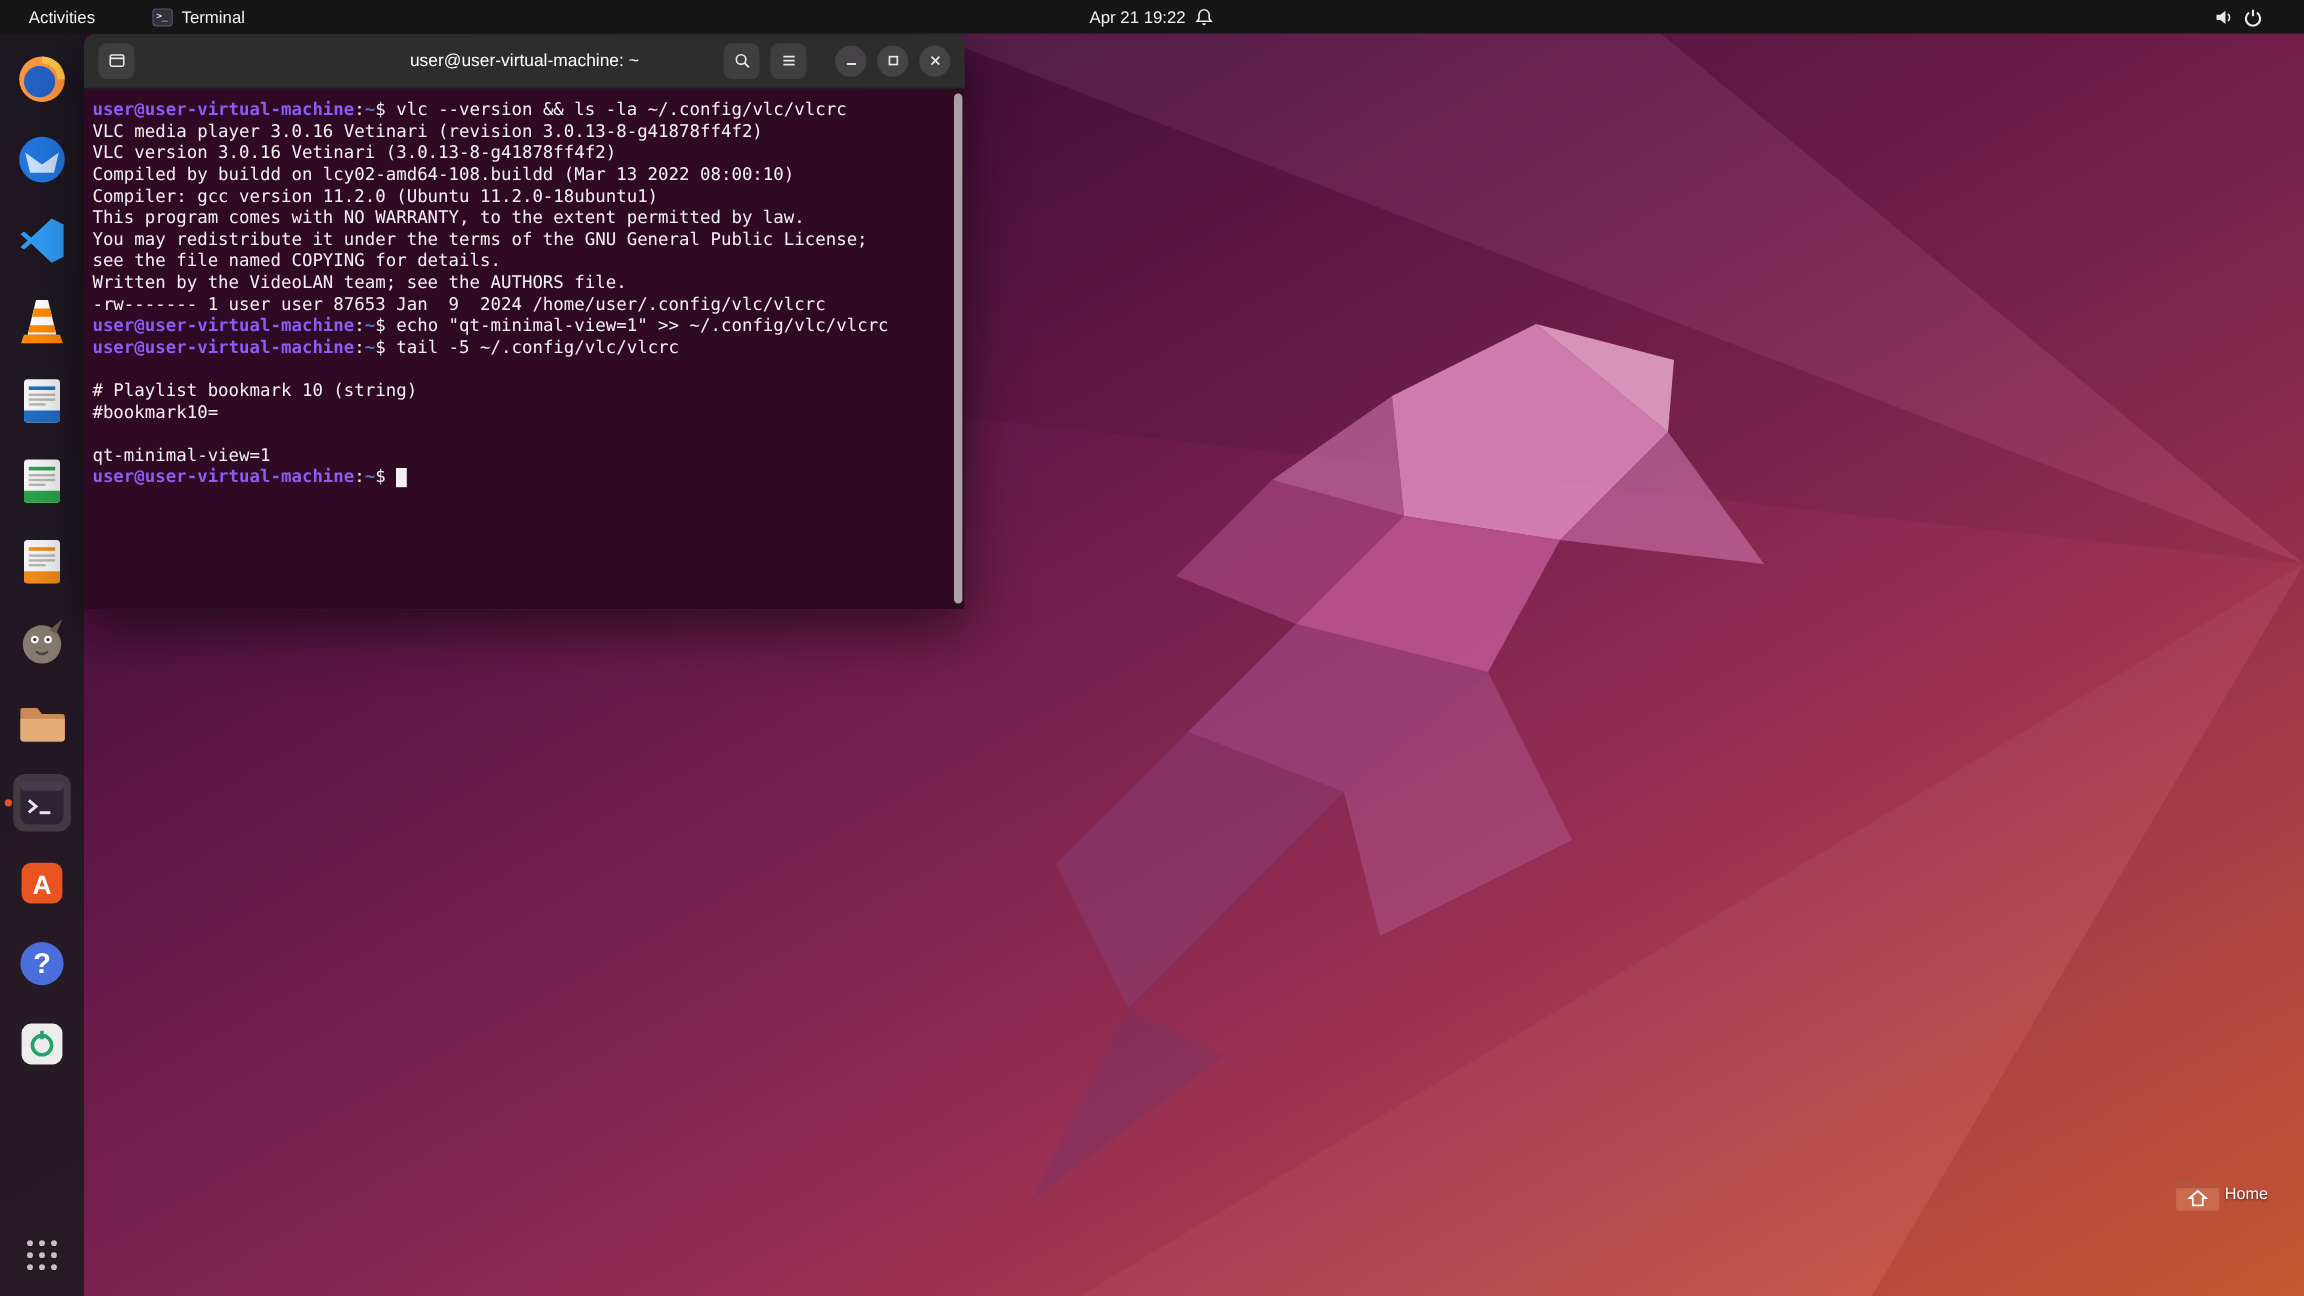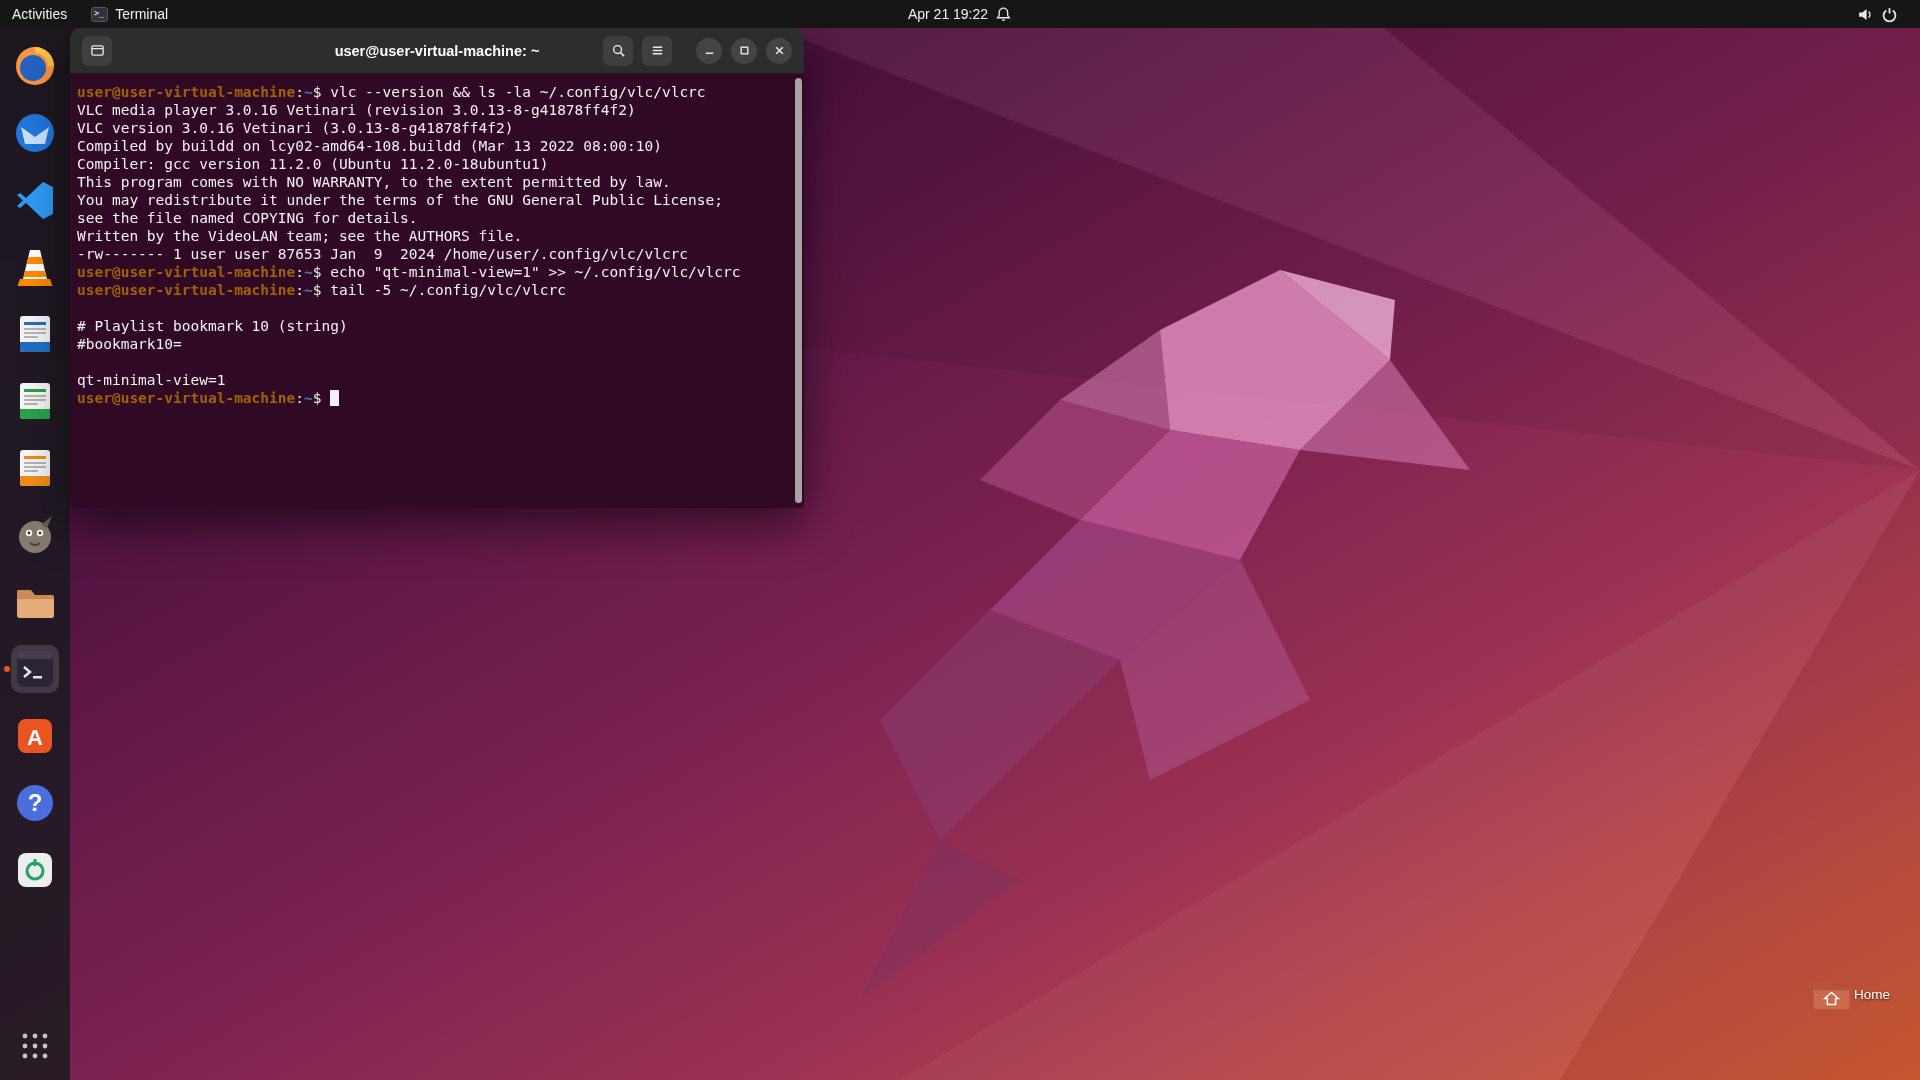--- a/index.html
+++ b/index.html
@@ -14,21 +14,21 @@
   .topbar {
     position:absolute; top:0; left:0; width:1920px; height:28px;
     background:#161616; color:#f2f2f2; z-index:30;
     display:flex; align-items:center; font-size:14px;
   }
   .tb-left { display:flex; align-items:center; height:100%; }
   .tb-center { position:absolute; left:50%; transform:translateX(-50%); height:100%; display:flex; align-items:center;justify-content:flex-end; }
   .tb-right { margin-left:auto; height:100%; display:flex; align-items:center; padding-right:10px; }
   .tb-item {
     background:transparent; border:none; color:#f2f2f2; font-size:14px;
-    height:100%; display:flex; align-items:center; gap:7px; padding:0 12px;
+    height:100%; display:flex; align-items:center; gap:7px; padding:0 24px;
     font-family:"Liberation Sans", sans-serif; cursor:default;
   }
   .mini-term { width:17px; height:15px; background:#35303d; border:1px solid #59525f; border-radius:3px;
     display:inline-flex; align-items:center; justify-content:flex-start; padding-left:2px; }
   .mini-term span { color:#fff; font-size:8px; font-family:"DejaVu Sans Mono", monospace; line-height:1; }
   .tb-icon { width:17px; height:17px; display:inline-block; }
 
   
   .dock {
     position:absolute; top:28px; left:0; bottom:0; width:70px;
@@ -51,40 +51,40 @@
     border-radius:10px 10px 4px 4px; overflow:hidden;
     box-shadow:0 16px 46px rgba(0,0,0,0.55);
     display:flex; flex-direction:column;
   }
   .titlebar {
     height:46px; background:#2e2d2e; border-bottom:1px solid #1f1f1f;
     display:flex; align-items:center; padding:0 12px; gap:8px; position:relative;
   }
   .titlebar .title {
     position:absolute; left:0; right:0; text-align:center;
-    color:#ffffff; font-weight:bold; font-size:14.5px; pointer-events:none;
+    color:#ffffff; font-weight:normal; font-size:14.5px; pointer-events:none;
   }
   .tbtn {
     border:none; cursor:default; display:flex; align-items:center; justify-content:center;
     background:#403f40; color:#e8e8e8; z-index:2;
   }
   .tbtn.square { width:30px; height:30px; border-radius:7px; }
   .tbtn.circle { width:26px; height:26px; border-radius:50%; background:#454345; }
   .tb-actions { margin-left:auto; display:flex; align-items:center; gap:9px; z-index:2; }
   .tb-actions .gap { width:6px; }
   .tbtn svg { width:15px; height:15px; }
 
   .term-body {
     flex:1; background:#300a24; padding:9px 14px 6px 7px; position:relative;
     font-family:"DejaVu Sans Mono", monospace; font-size:14.5px; line-height:18px;
     color:#f4f1f4; white-space:pre; overflow:hidden;
   }
   .tline { height:18px; }
   .seg-fg { color:#f4f1f4; }
-  .seg-green { color:#a16207; font-weight:bold; }
+  .seg-green { color:#8b5cf6; font-weight:bold; }
   .seg-blue { color:#4f7cbf; font-weight:bold; }
   .seg-cursor { background:#f4f1f4; color:#300a24; }
   .term-scrollbar { position:absolute; right:1px; top:48px; bottom:3px; width:10px; z-index:3; }
   .term-scrollbar .thumb { position:absolute; right:1px; top:2px; bottom:2px; width:7px;
     background:#b9b0b6; border-radius:4px; opacity:0.9; }
 
   
   .home-shortcut { position:absolute; left:1812px; top:972px; width:78px; z-index:10;
     display:flex; flex-direction:row; align-items:center; gap:3px; cursor:default; }
   .home-shortcut svg { width:52px; height:44px; }

